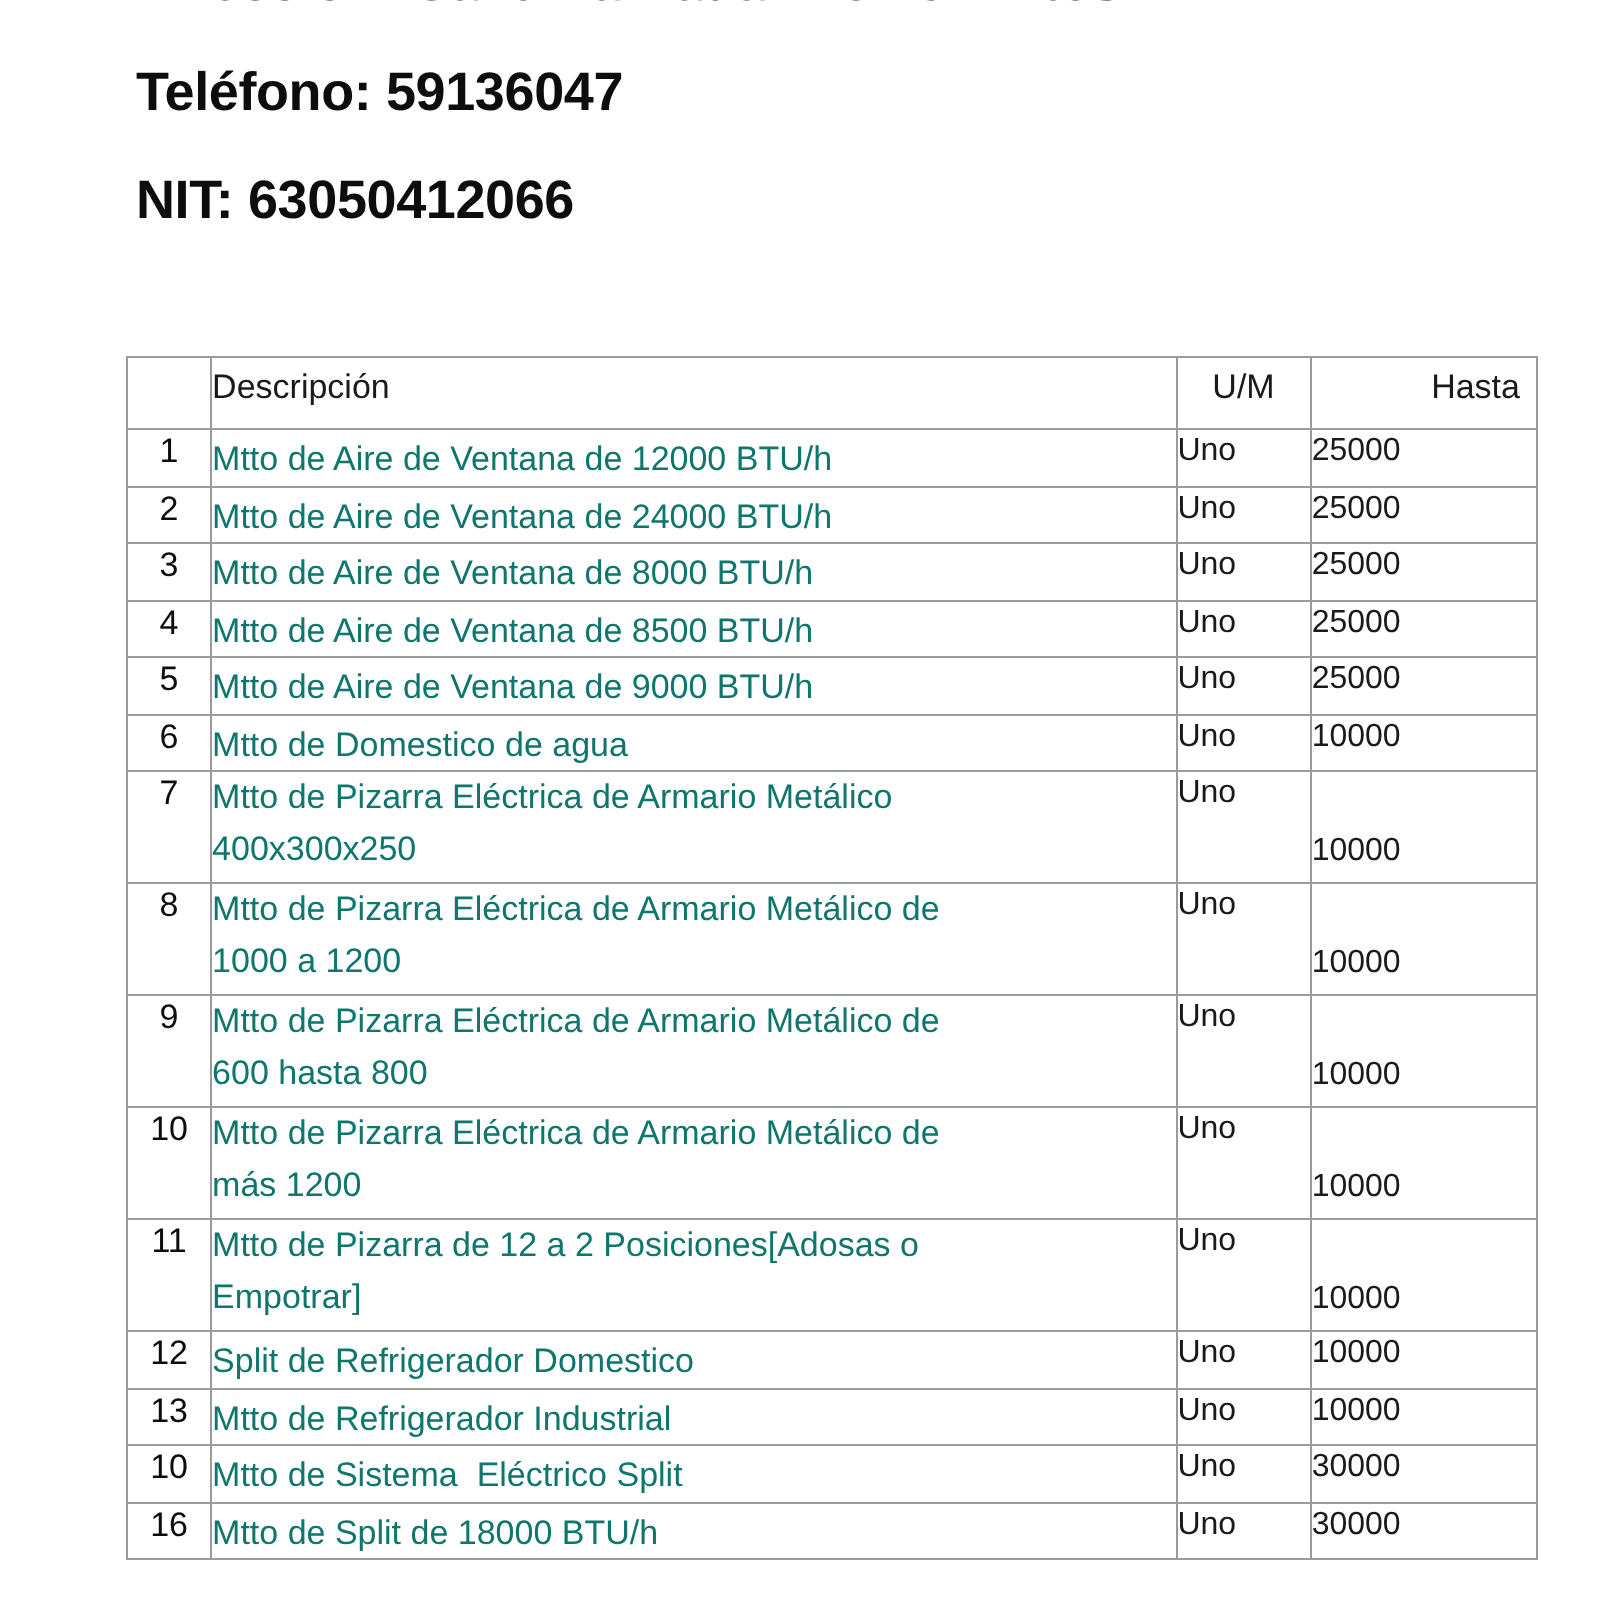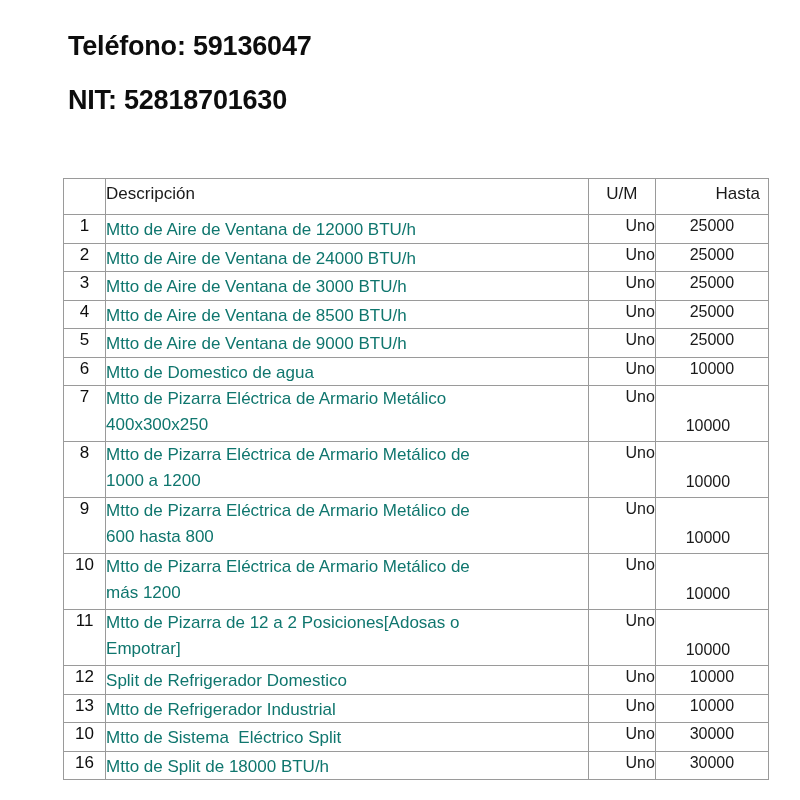--- a/index.html
+++ b/index.html
@@ -92,28 +92,28 @@
     line-height: 1.35;
   }
   .desc {
     font-size: 17px;
     color: #0f766e;
     padding: 3px 6px 0 10px;
     line-height: 1.5;
     white-space: pre-wrap;
   }
   .um {
-    text-align: right;
+    text-align: left;
     font-size: 16px;
     color: #1a1a1a;
     padding-top: 4px;
     line-height: 1.35;
   }
   .hasta {
-    text-align: center;
+    text-align: left;
     font-size: 16px;
     color: #1a1a1a;
     padding: 4px 8px 0 0;
     line-height: 1.35;
   }
 
   
   tr.r1 td { height: 24px; }
   tr.r1 .desc { padding-top: 2px; }
 
@@ -127,21 +127,21 @@
   tr.r2 .num { vertical-align: top; }
 </style>
 </head>
 <body>
 
 <div class="page">
 
   <div class="heading-block">
     <p class="doc-line clipped">Dirección: Calle Barñada Nro 452 Altos.</p>
     <p class="doc-line">Teléfono: 59136047</p>
-    <p class="doc-line">NIT: 52818701630</p>
+    <p class="doc-line">NIT: 63050412066</p>
   </div>
 
   <table class="price-table">
     <colgroup>
       <col class="c-num">
       <col class="c-desc">
       <col class="c-um">
       <col class="c-hasta">
     </colgroup>
     <thead>
@@ -160,21 +160,21 @@
           <td class="hasta">25000</td>
         </tr>
         <tr class="r1">
           <td class="num">2</td>
           <td class="desc">Mtto de Aire de Ventana de 24000 BTU/h</td>
           <td class="um">Uno</td>
           <td class="hasta">25000</td>
         </tr>
         <tr class="r1">
           <td class="num">3</td>
-          <td class="desc">Mtto de Aire de Ventana de 3000 BTU/h</td>
+          <td class="desc">Mtto de Aire de Ventana de 8000 BTU/h</td>
           <td class="um">Uno</td>
           <td class="hasta">25000</td>
         </tr>
         <tr class="r1">
           <td class="num">4</td>
           <td class="desc">Mtto de Aire de Ventana de 8500 BTU/h</td>
           <td class="um">Uno</td>
           <td class="hasta">25000</td>
         </tr>
         <tr class="r1">

